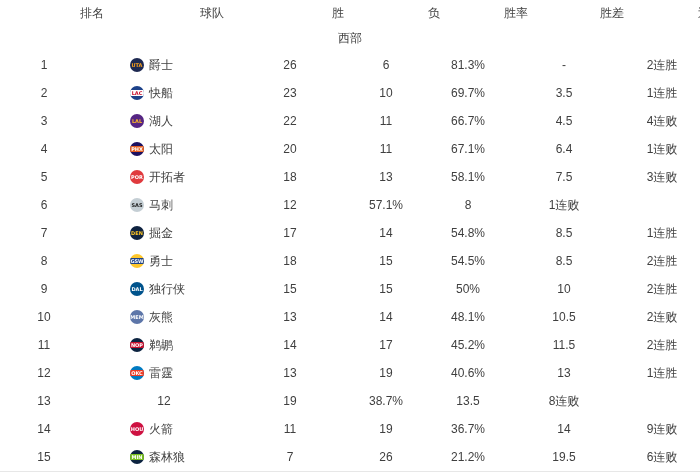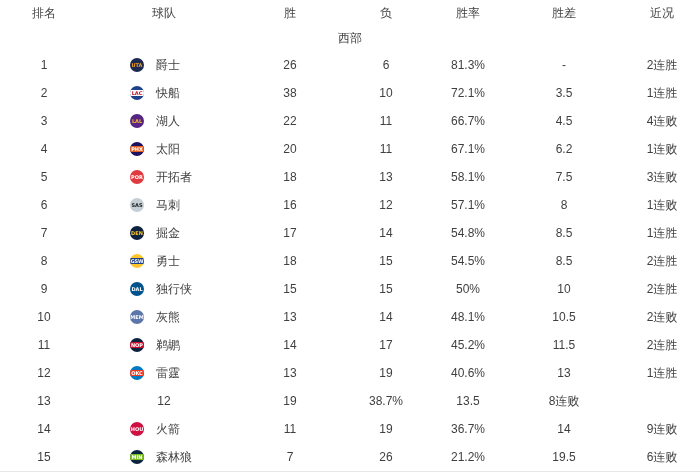--- a/index.html
+++ b/index.html
@@ -7,27 +7,27 @@
     width:700px;height:472px;background:#fff;box-sizing:border-box;
     font-family:"Liberation Sans","DejaVu Sans",sans-serif;
     font-size:12px;color:#3f3f3f;border-bottom:1px solid #e7e7e7;
     overflow:hidden;
   }
   .thead,.trow{
     display:grid;
     grid-template-columns:88px 152px 100px 92px 72px 120px 76px;
     align-items:center;
   }
-  .thead{height:26px;}
+  .thead{height:26px;margin-left:48px;}
   .trow{height:28px;}
   .subheader{height:25px;display:flex;align-items:center;justify-content:center;font-family:Liberation Serif, serif;}
   .cell{text-align:center;white-space:nowrap;}
   .cell.team{
     display:flex;align-items:center;justify-content:flex-start;
-    padding-left:42px;text-align:left;gap:12px;box-sizing:border-box;
+    padding-left:42px;text-align:left;gap:5px;box-sizing:border-box;
   }
   .logo{
     position:relative;width:14px;height:14px;border-radius:50%;
     display:inline-flex;align-items:center;justify-content:center;
     flex:0 0 14px;overflow:hidden;
   }
   .band{position:absolute;left:0;right:0;top:4px;height:6px;}
   .abbr{
     position:relative;font-size:5px;font-weight:bold;line-height:1;
     font-family:"DejaVu Sans",sans-serif;letter-spacing:0;
@@ -67,23 +67,23 @@
 
   <div class="trow">
     <div class="cell">2</div>
     <div class="cell team">
       <span class="logo" style="background: rgb(29, 66, 138); color: rgb(200, 16, 46);">
             <span class="band" style="background: rgb(255, 255, 255);"></span>
             <span class="abbr">LAC</span>
           </span>
       <span>快船</span>
     </div>
-    <div class="cell">38</div>
+    <div class="cell">23</div>
     <div class="cell">10</div>
-    <div class="cell">72.1%</div>
+    <div class="cell">69.7%</div>
     <div class="cell">3.5</div>
     <div class="cell">1连胜</div>
   </div>
 
   <div class="trow">
     <div class="cell">3</div>
     <div class="cell team">
       <span class="logo" style="background: rgb(85, 37, 131); color: rgb(253, 185, 39);">
             <span class="abbr">LAL</span>
           </span>
@@ -101,21 +101,21 @@
     <div class="cell team">
       <span class="logo" style="background: rgb(29, 17, 96); color: rgb(255, 255, 255);">
             <span class="band" style="background: rgb(229, 96, 32);"></span>
             <span class="abbr">PHX</span>
           </span>
       <span>太阳</span>
     </div>
     <div class="cell">20</div>
     <div class="cell">11</div>
     <div class="cell">67.1%</div>
-    <div class="cell">6.2</div>
+    <div class="cell">6.4</div>
     <div class="cell">1连败</div>
   </div>
 
   <div class="trow">
     <div class="cell">5</div>
     <div class="cell team">
       <span class="logo" style="background: rgb(224, 58, 62); color: rgb(255, 255, 255);">
             <span class="abbr">POR</span>
           </span>
       <span>开拓者</span>
@@ -128,21 +128,20 @@
   </div>
 
   <div class="trow">
     <div class="cell">6</div>
     <div class="cell team">
       <span class="logo" style="background: rgb(196, 206, 212); color: rgb(26, 26, 26);">
             <span class="abbr">SAS</span>
           </span>
       <span>马刺</span>
     </div>
-    <div class="cell">16</div>
     <div class="cell">12</div>
     <div class="cell">57.1%</div>
     <div class="cell">8</div>
     <div class="cell">1连败</div>
   </div>
 
   <div class="trow">
     <div class="cell">7</div>
     <div class="cell team">
       <span class="logo" style="background: rgb(14, 34, 64); color: rgb(254, 197, 36);">

